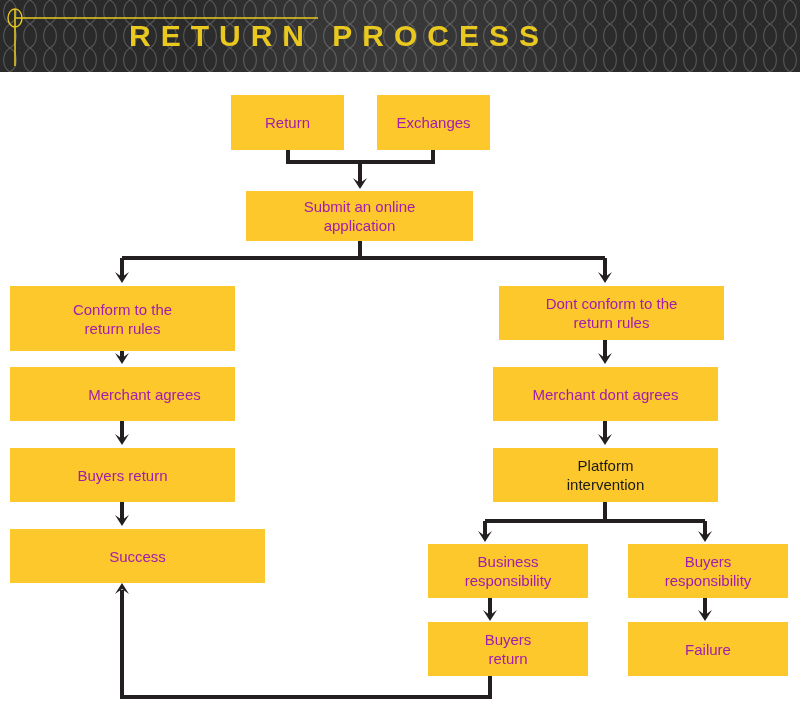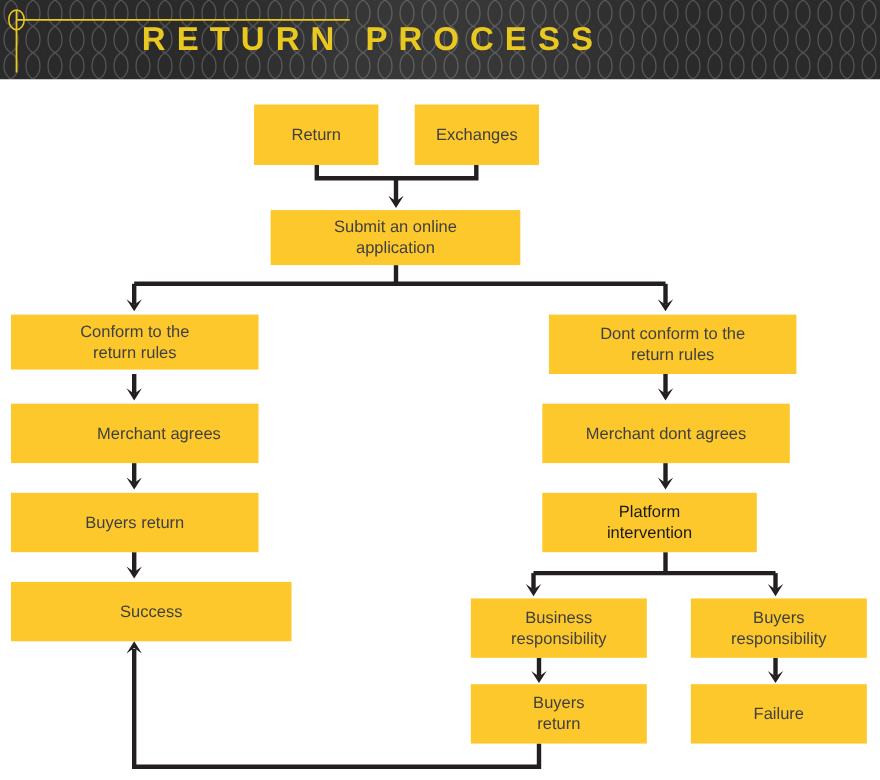--- a/index.html
+++ b/index.html
@@ -67,21 +67,21 @@
   #crosshair {
     position: absolute;
     left: 0; top: 0;
     width: 340px; height: 72px;
   }
 
   
   .node {
     position: absolute;
     background: #FDC82C;
-    color: #404040;
+    color: #a21caf;
     font-size: 15px;
     line-height: 19px;
     display: flex;
     align-items: center;
     justify-content: center;
     text-align: center;
     box-sizing: border-box;
     padding: 2px 4px;
     white-space: pre-line;
   }
@@ -174,35 +174,35 @@
     </g>
   </svg>
 
   <div class="node" style="left:231px; top:95px; width:113px; height:55px;">Return</div>
 
   <div class="node" style="left:246px; top:191px; width:227px; height:50px;">Submit an online
 application</div>
 
   <div class="node" style="left:377px; top:95px; width:113px; height:55px;">Exchanges</div>
 
-  <div class="node" style="left:10px; top:286px; width:225px; height:50px;">Conform to the
+  <div class="node" style="left:10px; top:286px; width:225px; height:65px;">Conform to the
 return rules</div>
 
   <div class="node" style="left:10px; top:367px; width:225px; height:54px;padding-left:48px;">Merchant agrees</div>
 
   <div class="node" style="left:10px; top:448px; width:225px; height:54px;">Buyers return</div>
 
   <div class="node" style="left:10px; top:529px; width:255px; height:54px;">Success</div>
 
   <div class="node" style="left:499px; top:286px; width:225px; height:54px;">Dont conform to the
 return rules</div>
 
   <div class="node" style="left:493px; top:367px; width:225px; height:54px;">Merchant dont agrees</div>
 
-  <div class="node dark-text" style="left:493px; top:448px; width:195px; height:54px;">Platform
+  <div class="node dark-text" style="left:493px; top:448px; width:225px; height:54px;">Platform
 intervention</div>
 
   <div class="node" style="left:428px; top:544px; width:160px; height:54px;">Business
 responsibility</div>
 
   <div class="node" style="left:628px; top:544px; width:160px; height:54px;">Buyers
 responsibility</div>
 
   <div class="node" style="left:428px; top:622px; width:160px; height:54px;">Buyers
 return</div>

